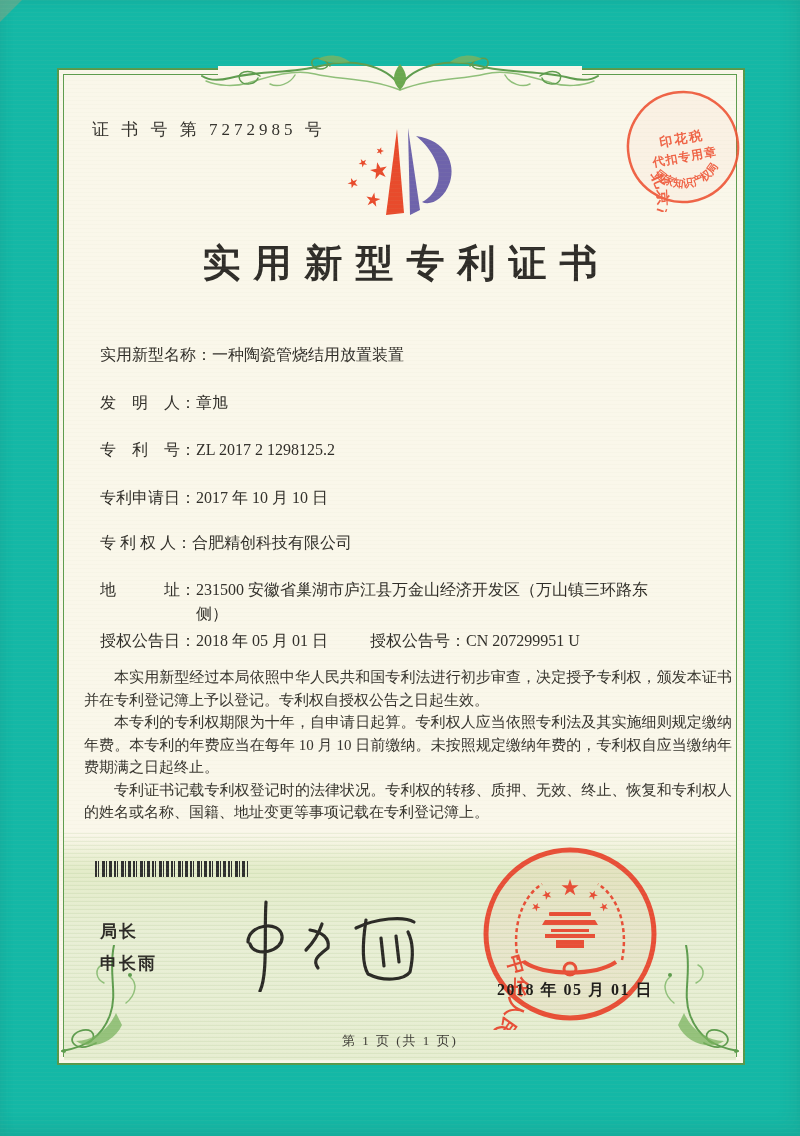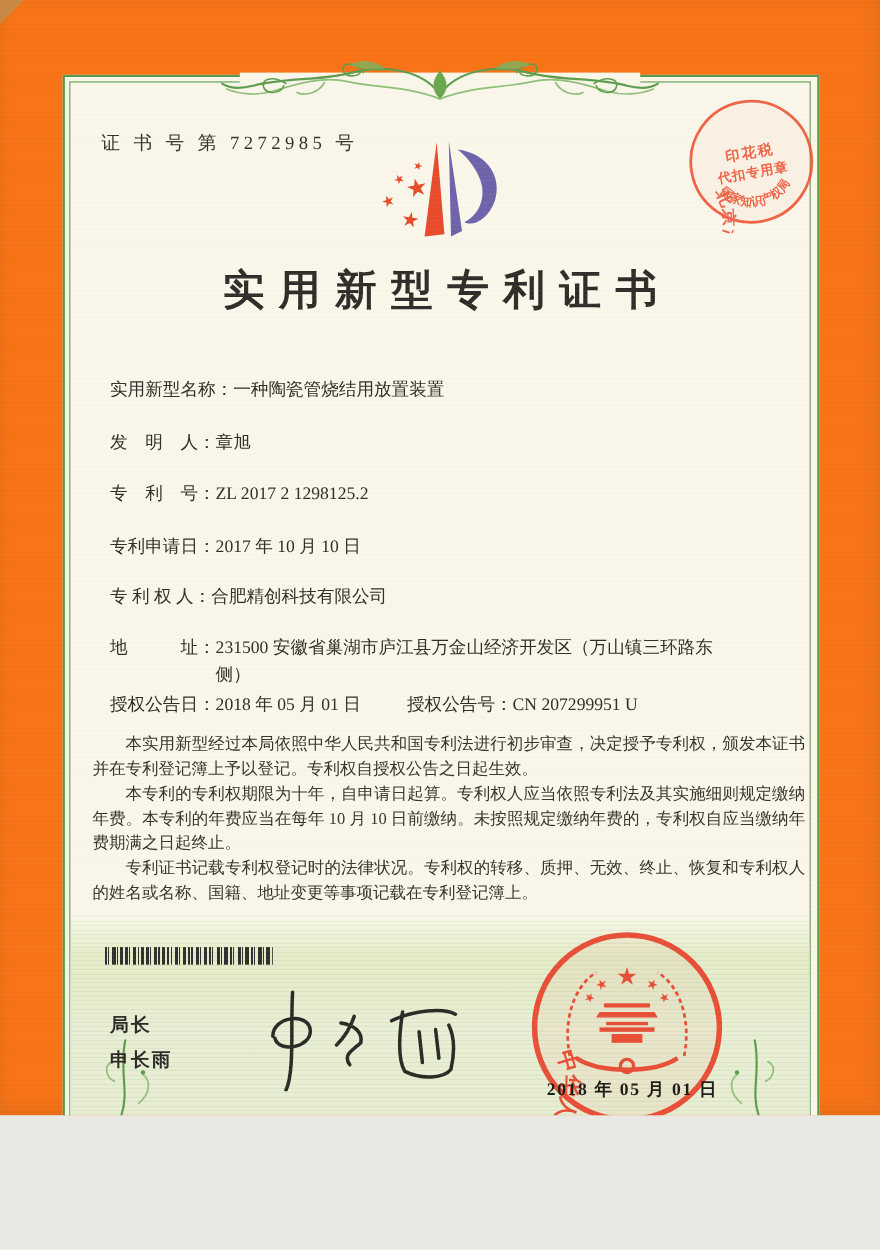--- a/index.html
+++ b/index.html
@@ -1,18 +1,18 @@
 <!DOCTYPE html>
 <html><head>
 <meta charset="utf-8">
 <style>
   html,body{margin:0;padding:0;background:#e9e8e4;}
   .page{
-    position:relative;width:800px;height:1014px;overflow:hidden;
-    background:#f97316;
+    position:relative;width:800px;height:1136px;overflow:hidden;
+    background:#14b8a6;
     font-family:"Liberation Serif","DejaVu Serif",serif;
     color:#2e2c28;
     box-shadow:inset -7px -9px 16px rgba(60,60,50,.08), inset 5px 3px 12px rgba(60,60,50,.05);
   }
   .page::after{ 
     content:"";position:absolute;inset:0;pointer-events:none;
     background:repeating-linear-gradient(180deg,rgba(190,198,160,.05) 0 1px,transparent 1px 4px);
   }
   .corner-wedge{position:absolute;left:0;top:0;width:0;height:0;
     border-top:22px solid #9aa37e;border-right:22px solid transparent;opacity:.45;}

